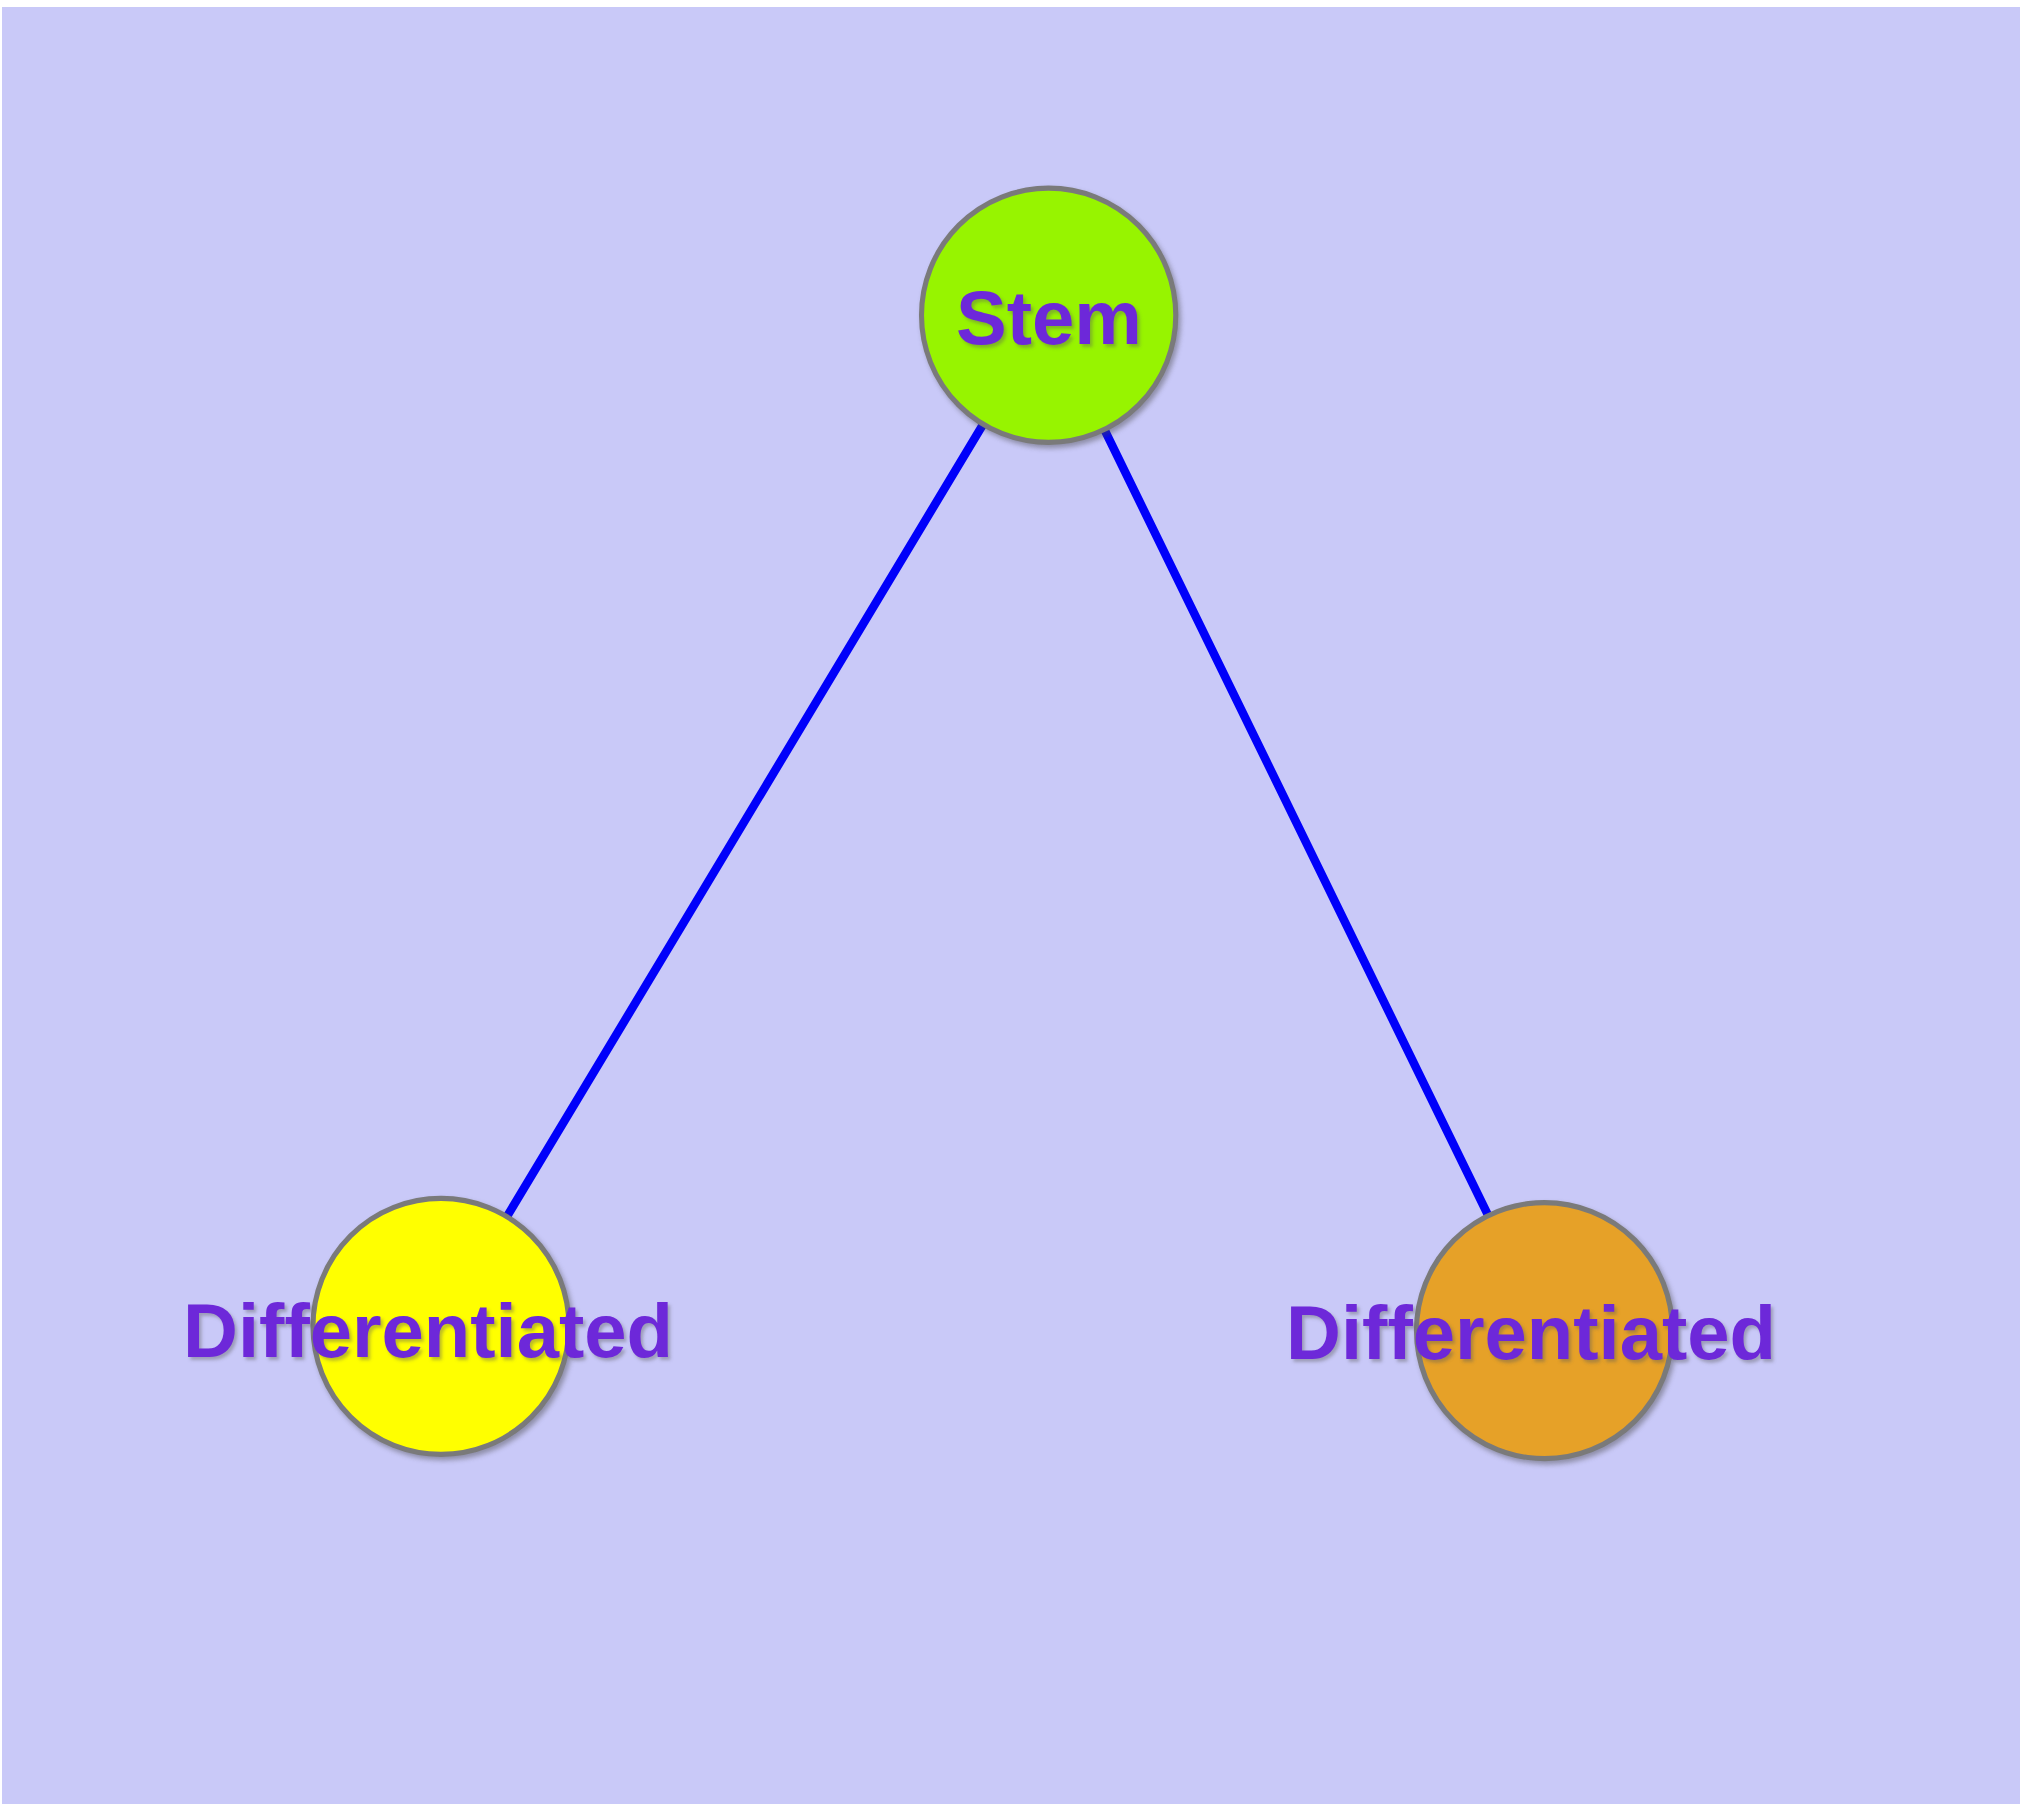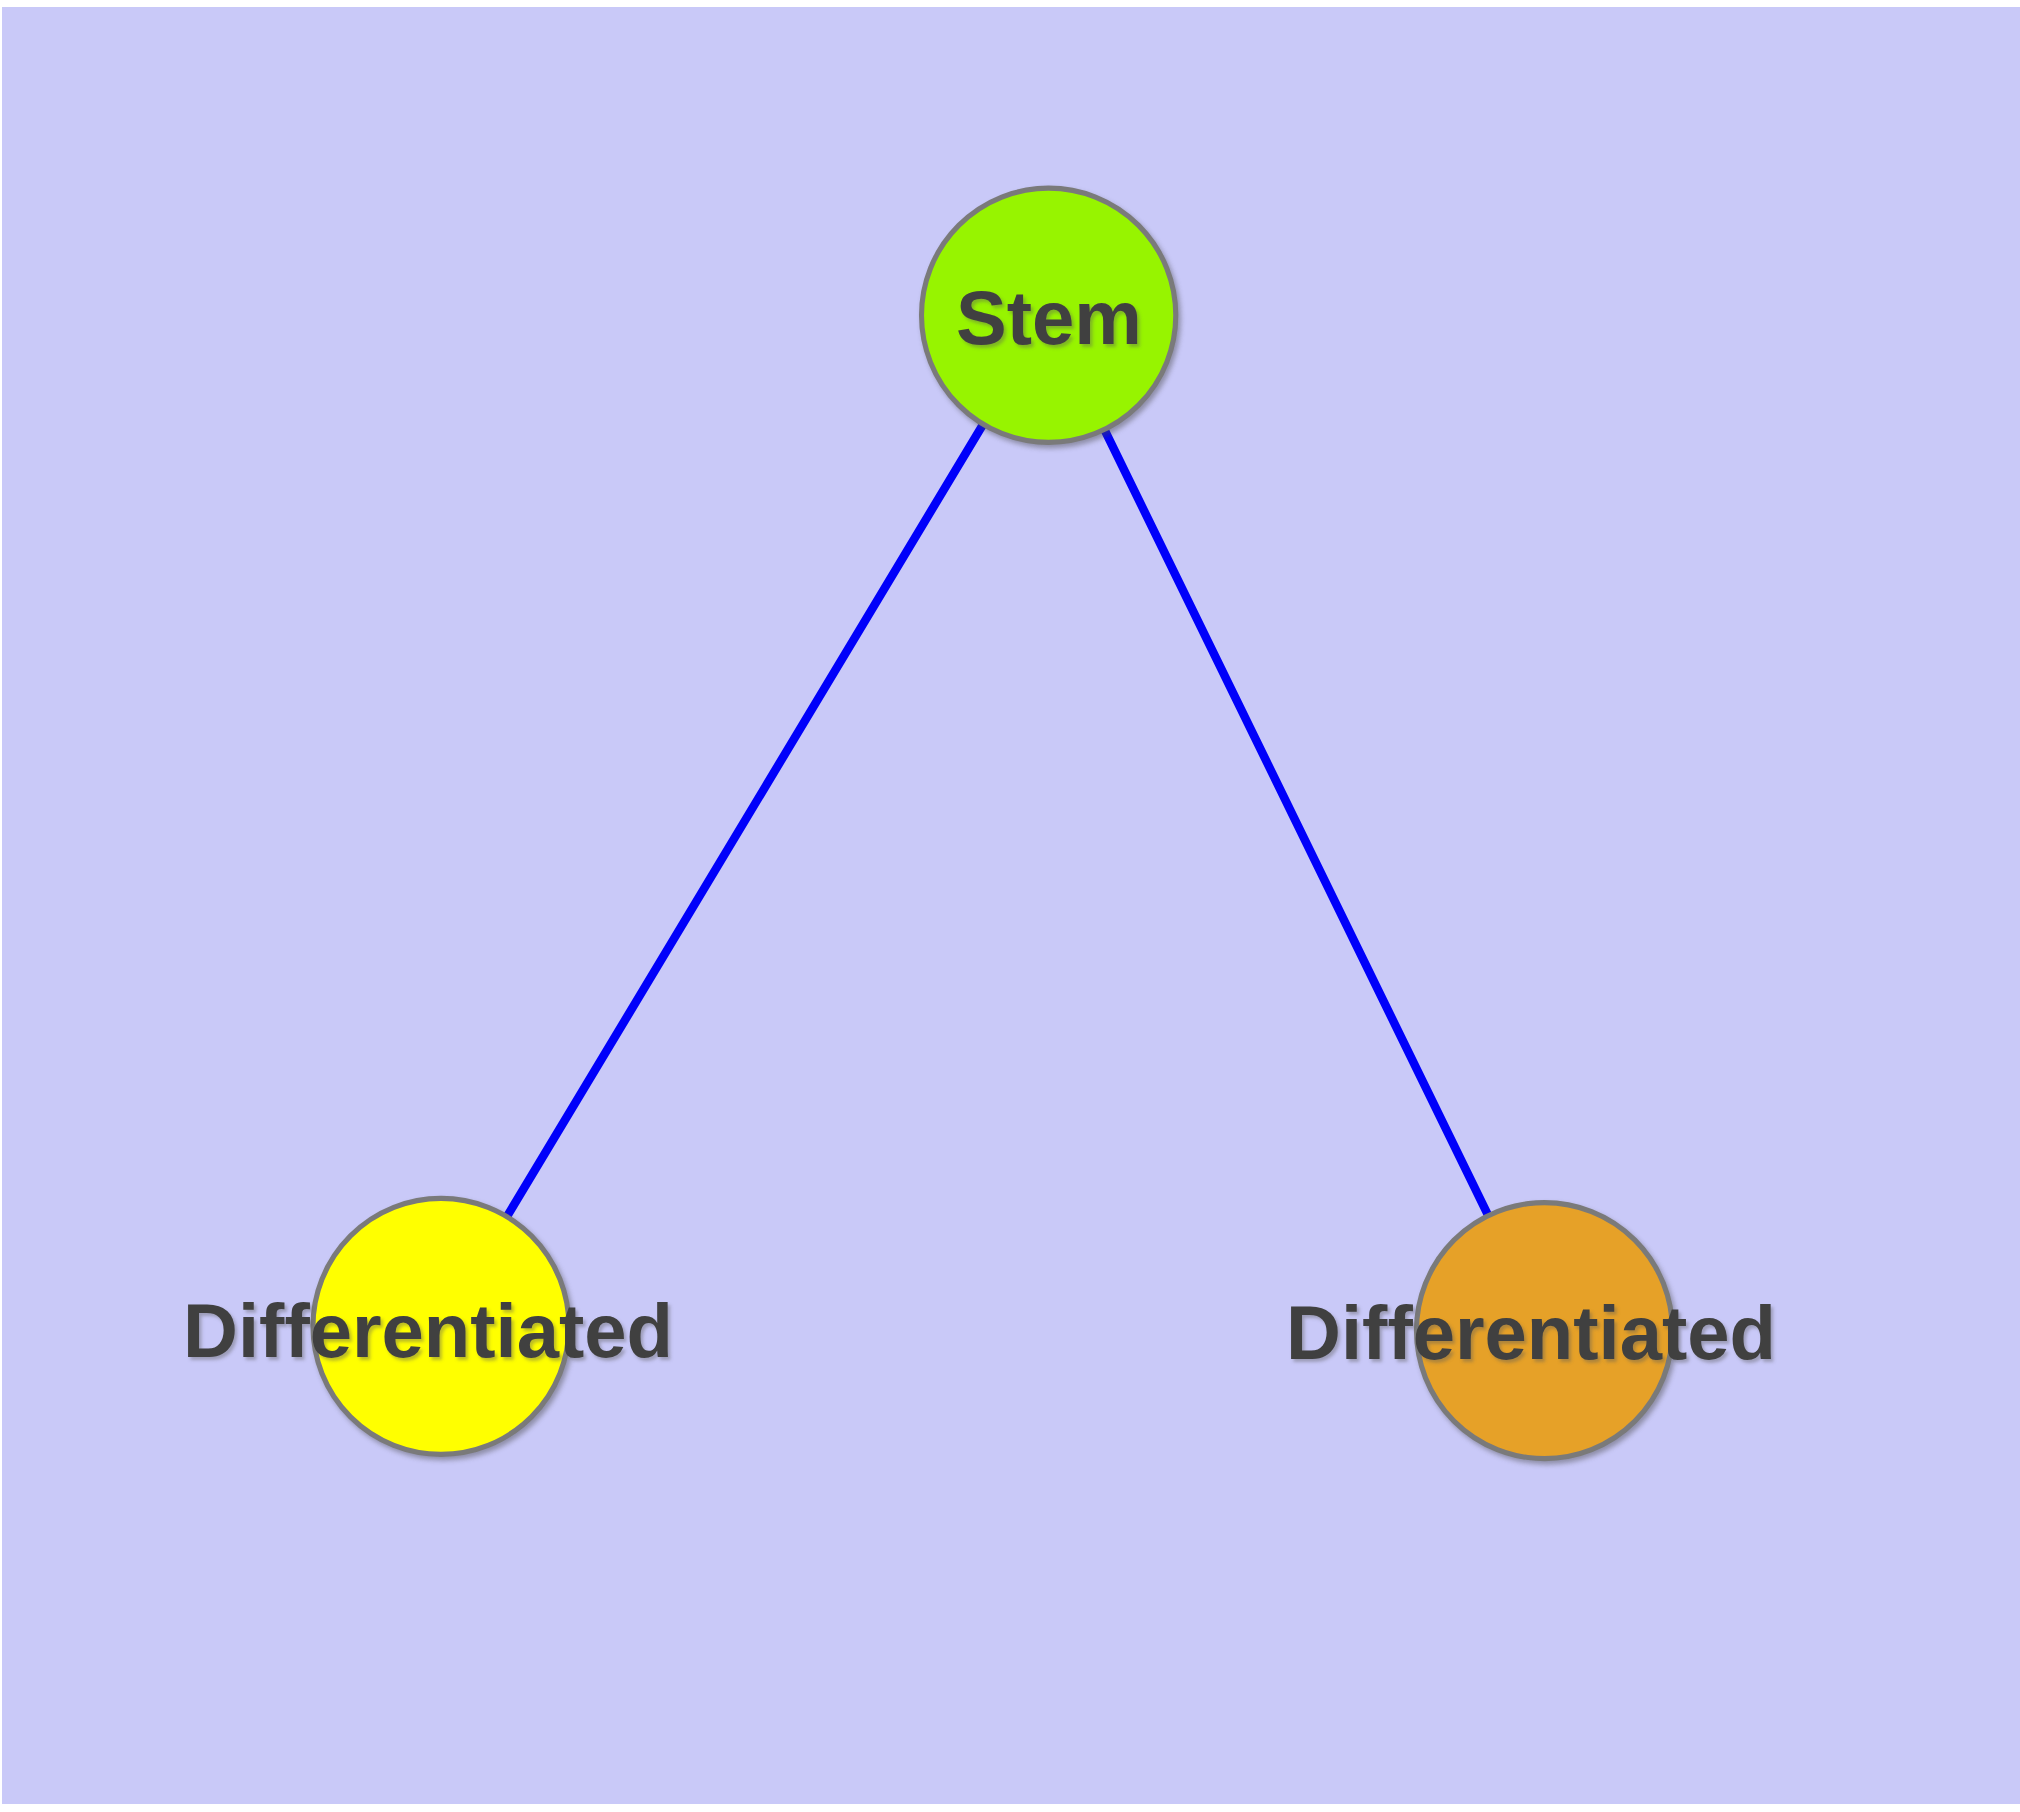--- a/index.html
+++ b/index.html
@@ -35,21 +35,21 @@
     stroke: #7a7a7a;
     stroke-width: 6;
     filter: drop-shadow(3px 4px 3px rgba(70, 70, 70, 0.45));
   }
   .label {
     position: absolute;
     transform: translate(-50%, -50%);
     font-weight: bold;
     font-size: 76px;
     line-height: 90px;
-    color: #404040;
+    color: #6d28d9;
     white-space: nowrap;
     text-align: right;
     text-shadow: 2.5px 3.4px 3.4px rgba(90, 90, 90, 0.40);
   }
   .two-line span { display: block; }
 </style>
 </head>
 <body>
 
 <div class="page">

